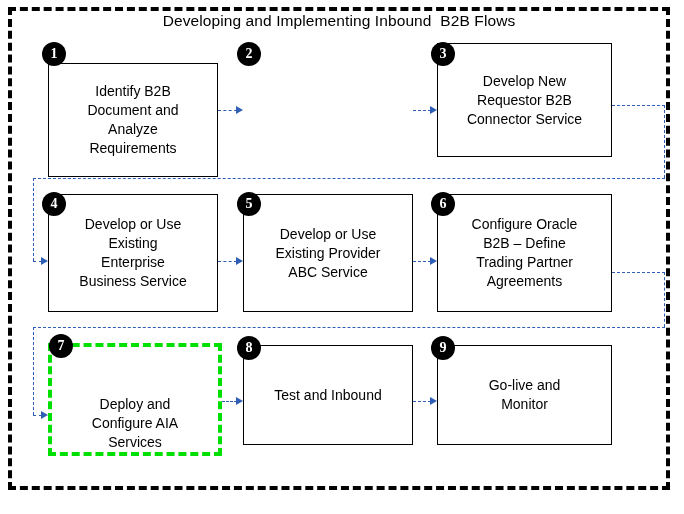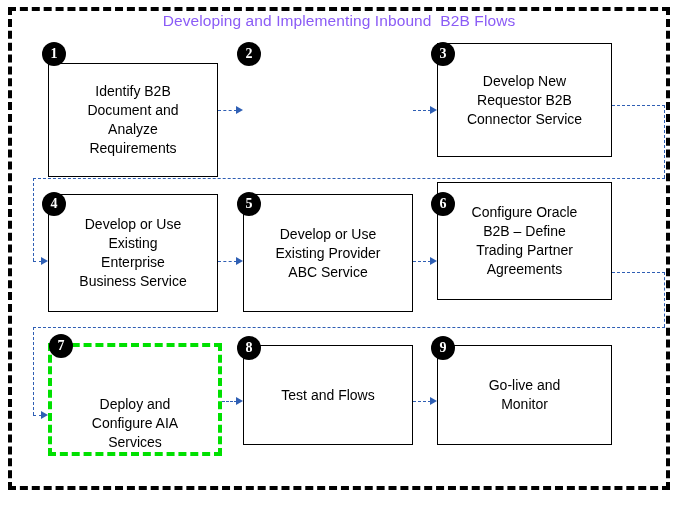--- a/index.html
+++ b/index.html
@@ -34,21 +34,21 @@
 
   
   .diagram-title {
     position: absolute;
     left: 8px;
     top: 11px;
     width: 662px;
     text-align: center;
     font-size: 15.5px;
     line-height: 20px;
-    color: #8b5cf6;
+    color: #000000;
     letter-spacing: 0.1px;
     white-space: pre;
   }
 
   
   .node {
     position: absolute;
     box-sizing: border-box;
     border: 1px solid #000000;
     background: #ffffff;
@@ -158,21 +158,21 @@
   </div>
   <div class="badge" style="left:42px; top:192px;">4</div>
 
   <div class="node" style="left:243px; top:194px; width:170px; height:118px;">
     <span class="node-label">Develop or Use
 Existing Provider
 ABC Service</span>
   </div>
   <div class="badge" style="left:237px; top:192px;">5</div>
 
-  <div class="node" style="left:437px; top:182px; width:175px; height:118px;">
+  <div class="node" style="left:437px; top:194px; width:175px; height:118px;">
     <span class="node-label">Configure Oracle
 B2B – Define
 Trading Partner
 Agreements</span>
   </div>
   <div class="badge" style="left:431px; top:192px;">6</div>
 
   <div class="hconn" style="left:218px; top:261px; width:19px;"></div>
   <div class="arrowhead" style="left:236px; top:257px;"></div>
 
@@ -187,21 +187,21 @@
   <div class="arrowhead" style="left:41px; top:411px;"></div>
 
   <div class="node highlight" style="left:48px; top:343px; width:174px; height:113px;">
     <span class="node-label">Deploy and
 Configure AIA
 Services</span>
   </div>
   <div class="badge" style="left:49px; top:334px;">7</div>
 
   <div class="node" style="left:243px; top:345px; width:170px; height:100px;">
-    <span class="node-label">Test and Flows</span>
+    <span class="node-label">Test and Inbound</span>
   </div>
   <div class="badge" style="left:237px; top:336px;">8</div>
 
   <div class="node" style="left:437px; top:345px; width:175px; height:100px;">
     <span class="node-label">Go-live and
 Monitor</span>
   </div>
   <div class="badge" style="left:431px; top:336px;">9</div>
 
   <div class="hconn" style="left:222px; top:401px; width:15px;"></div>

